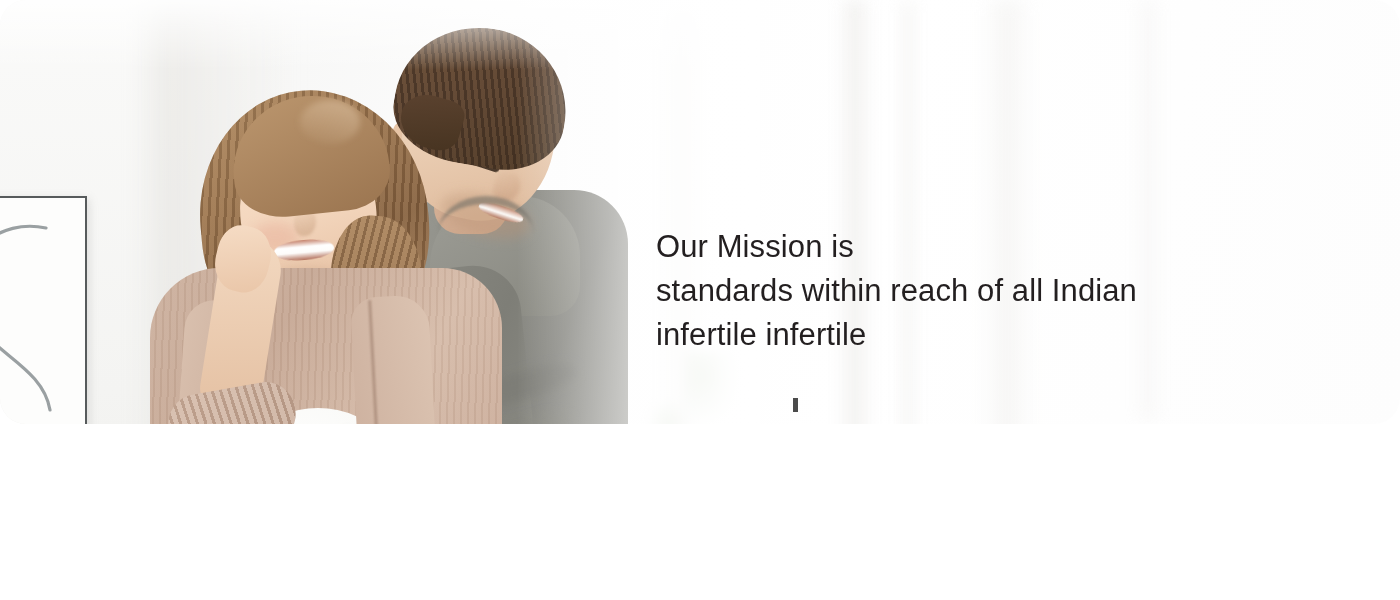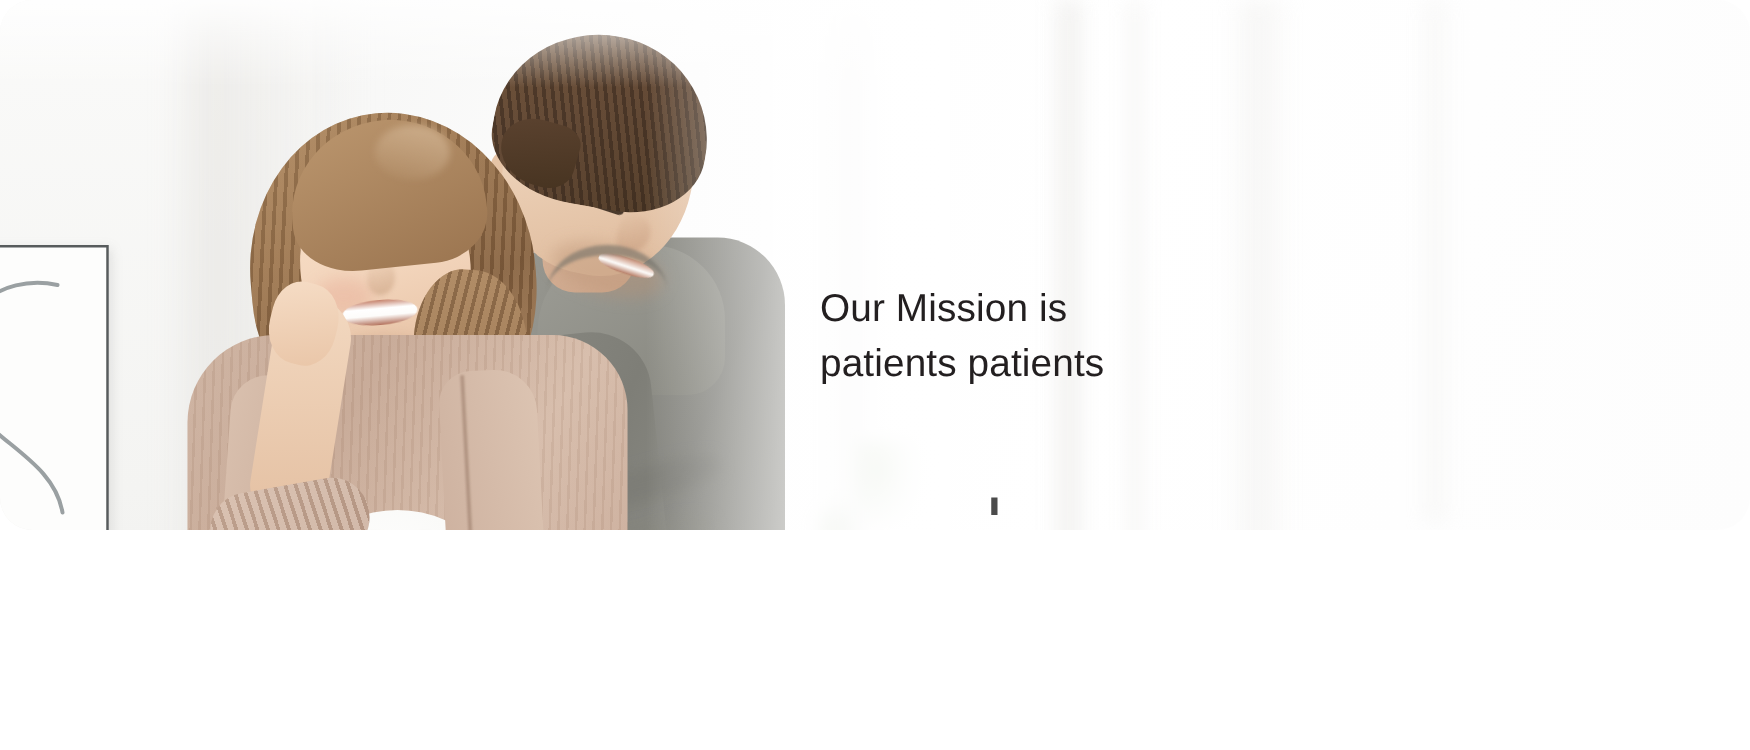--- a/index.html
+++ b/index.html
@@ -621,16 +621,17 @@
     <div class="w-hand-belly"></div>
     <div class="wf wf1"></div>
     <div class="wf wf2"></div>
 
     <div class="top-fade"></div>
     <div class="photo-fade"></div>
   </div>
 
   <div class="mission">
     <div class="mission-line">Our Mission is</div>
-    <div class="mission-line">patients patients</div>
+    <div class="mission-line">standards within reach of all Indian</div>
+    <div class="mission-line">infertile infertile</div>
   </div>
 
 </div>
 
 </body></html>

